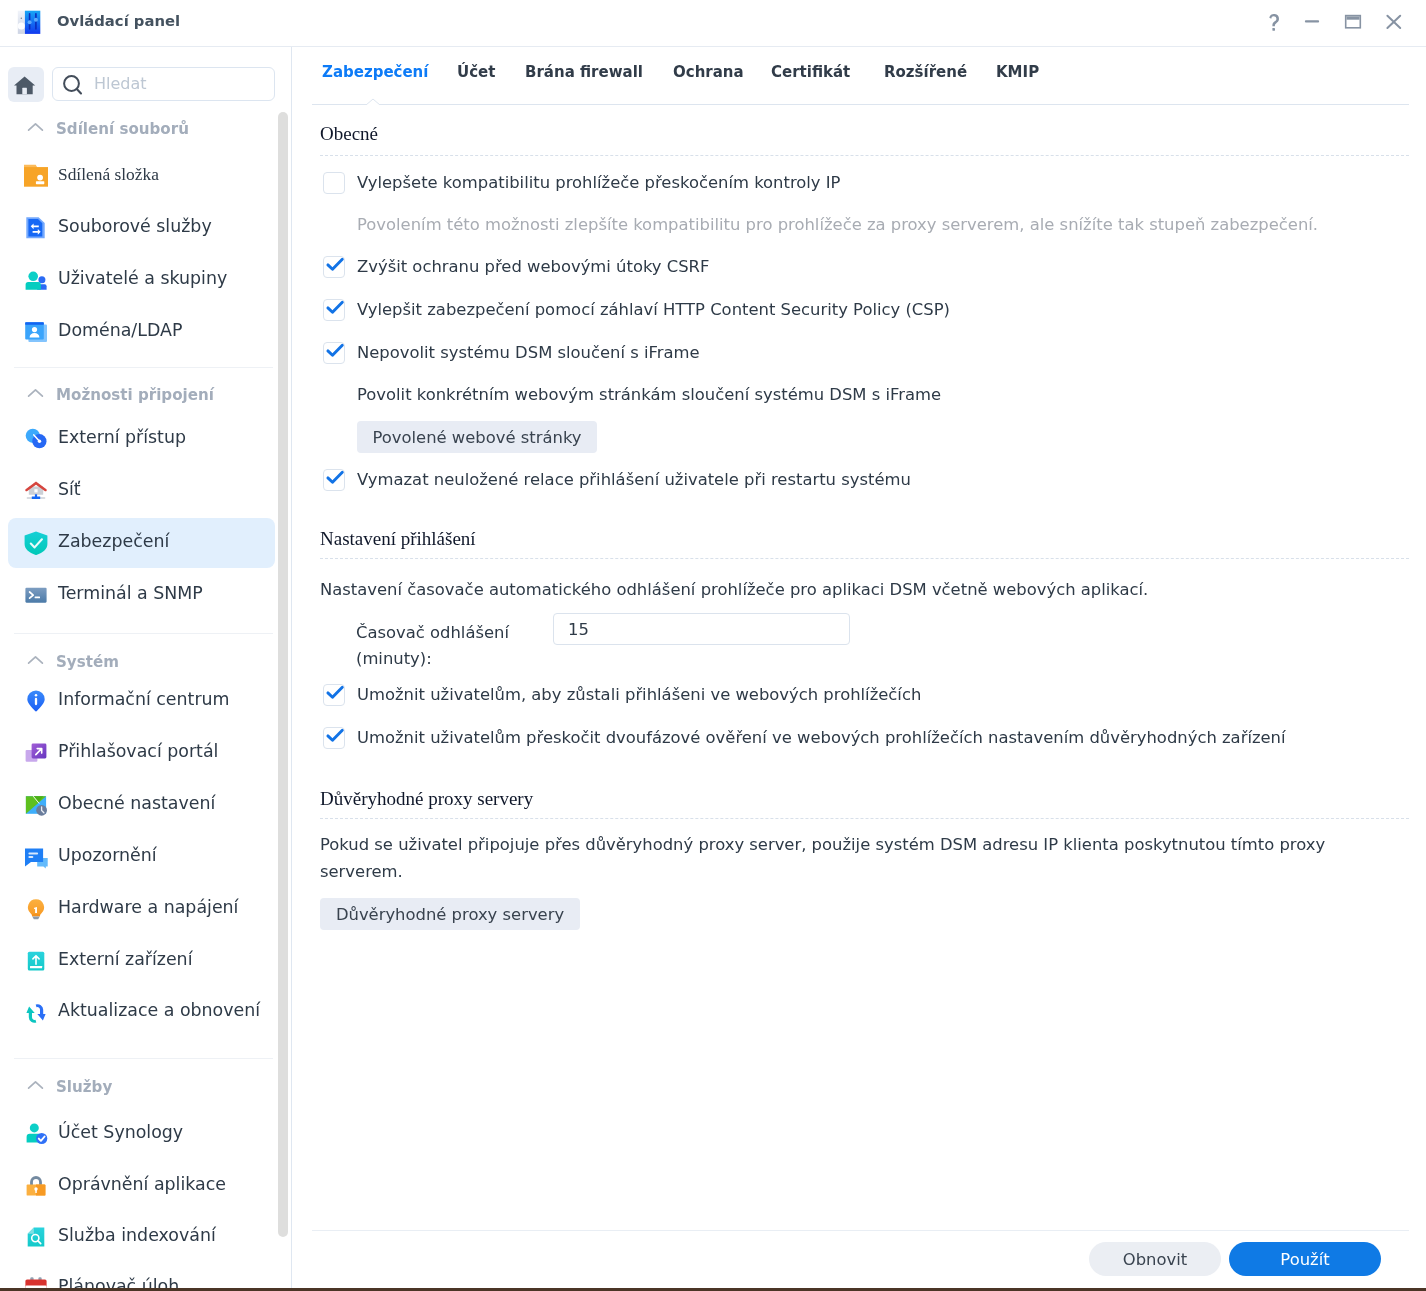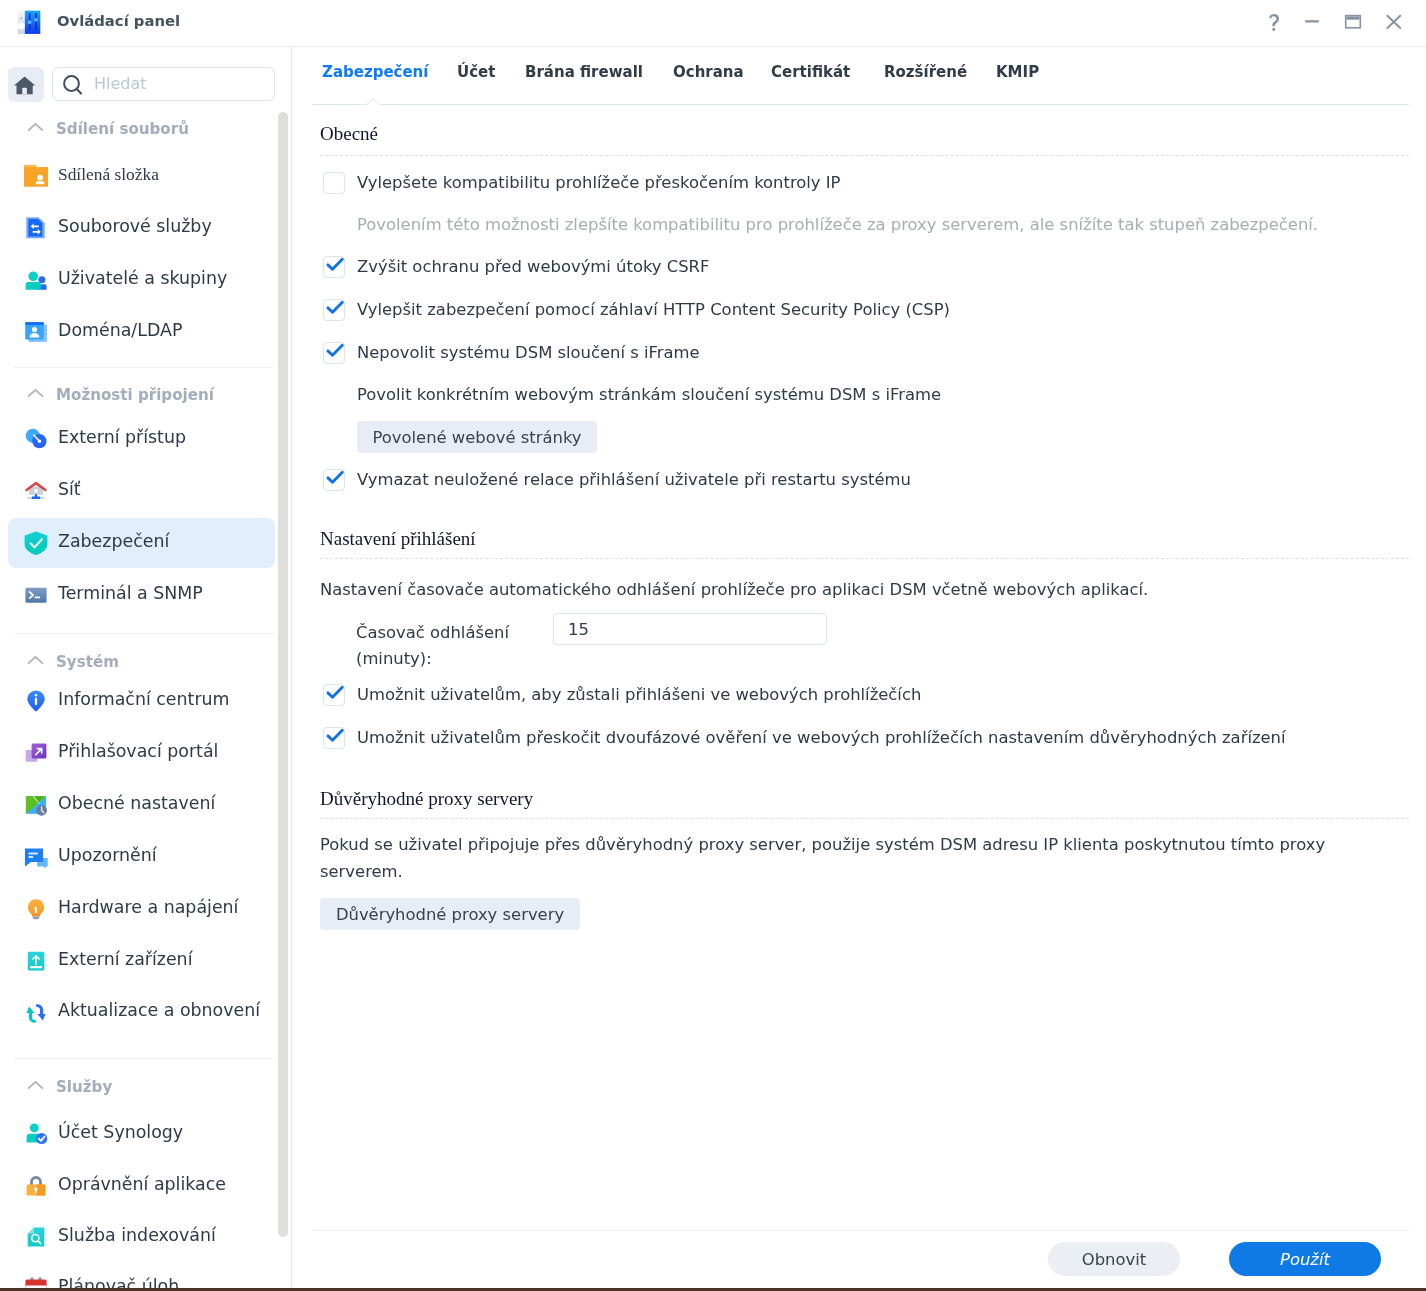--- a/index.html
+++ b/index.html
@@ -51,21 +51,21 @@
   .note{position:absolute;font-size:16.4px;color:#a8acb3;white-space:nowrap;}
   .ptext{position:absolute;font-size:16.4px;color:#2e3a47;}
   .gbtn{position:absolute;background:#e8ecf4;border-radius:4px;cursor:pointer;color:#39434f;font-size:16.4px;display:flex;align-items:center;justify-content:center;}
   .tinput{position:absolute;border:1px solid #dbe3ed;border-radius:4px;background:#fff;box-sizing:border-box;font-size:16.4px;color:#2e3a47;padding:0 14px;font-family:"DejaVu Sans",sans-serif;outline:none;}
 
   
   .footer{position:absolute;left:292px;top:1230px;width:1134px;height:58px;background:#fff;}
   .footer-rule{position:absolute;left:20px;top:0;width:1097px;height:1px;background:#e9eef4;}
   .fbtn{position:absolute;top:12px;height:34px;border-radius:17px;font-size:16.4px;display:flex;align-items:center;justify-content:center;cursor:pointer;}
   .fbtn.sec{background:#ebeef3;color:#39434f;}
-  .fbtn.pri{background:#0f7ae5;color:#fff;font-style:italic;}
+  .fbtn.pri{background:#0f7ae5;color:#fff;}
 </style>
 </head>
 <body>
 
 <div class="win">
 
   <div class="titlebar">
     <div class="app-icon">
       <svg width="30" height="27" viewBox="0 0 30 27">
         <defs>
@@ -361,39 +361,39 @@
         <div class="ptext" style="left:65px;top:280px">Povolit konkrétním webovým stránkám sloučení systému DSM s iFrame</div>
         <div class="gbtn" style="left:65px;top:316px;width:240px;height:32px">Povolené webové stránky</div>
         <div class="cb" style="left:31px;top:364px"><span class="bx"></span><span><svg width="22" height="22" viewBox="0 0 22 22">
               <path d="M3.9 10.9 L8.5 15.3 L18.3 5.2" stroke="#1273e6" stroke-width="2.9" fill="none" stroke-linecap="round" stroke-linejoin="round"></path>
             </svg></span></div>
         <div class="cbl" style="left:65px;top:365px">Vymazat neuložené relace přihlášení uživatele při restartu systému</div>
         <div class="sec-title" style="left:28px;top:423px">Nastavení přihlášení</div>
         <div class="sec-rule" style="left:28px;top:453px;width:1089px"></div>
         <div class="ptext" style="left:28px;top:475px">Nastavení časovače automatického odhlášení prohlížeče pro aplikaci DSM včetně webových aplikací.</div>
         <div class="ptext" style="left:64px;top:515px;line-height:26px"><span>Časovač odhlášení</span><br><span>(minuty):</span></div>
-        <input class="tinput" style="left: 261px; top: 508px; width: 274px; height: 32px;" value="15">
+        <input class="tinput" style="left: 261px; top: 508px; width: 297px; height: 32px;" value="15">
         <div class="cb" style="left:31px;top:579px"><span class="bx"></span><span><svg width="22" height="22" viewBox="0 0 22 22">
               <path d="M3.9 10.9 L8.5 15.3 L18.3 5.2" stroke="#1273e6" stroke-width="2.9" fill="none" stroke-linecap="round" stroke-linejoin="round"></path>
             </svg></span></div>
         <div class="cbl" style="left:65px;top:580px">Umožnit uživatelům, aby zůstali přihlášeni ve webových prohlížečích</div>
         <div class="cb" style="left:31px;top:622px"><span class="bx"></span><span><svg width="22" height="22" viewBox="0 0 22 22">
               <path d="M3.9 10.9 L8.5 15.3 L18.3 5.2" stroke="#1273e6" stroke-width="2.9" fill="none" stroke-linecap="round" stroke-linejoin="round"></path>
             </svg></span></div>
         <div class="cbl" style="left:65px;top:623px">Umožnit uživatelům přeskočit dvoufázové ověření ve webových prohlížečích nastavením důvěryhodných zařízení</div>
         <div class="sec-title" style="left:28px;top:683px">Důvěryhodné proxy servery</div>
         <div class="sec-rule" style="left:28px;top:713px;width:1089px"></div>
         <div class="ptext" style="left:28px;top:726px;line-height:27px;width:1016px"><span>Pokud se uživatel připojuje přes důvěryhodný proxy server, použije systém DSM adresu IP klienta poskytnutou tímto proxy</span> <span>serverem.</span></div>
         <div class="gbtn" style="left:28px;top:793px;width:260px;height:32px">Důvěryhodné proxy servery</div>
       </div>
   </div>
 
   <div class="footer">
     <div class="footer-rule"></div>
-    <div class="fbtn sec" style="left:756px;width:132px">Obnovit</div>
+    <div class="fbtn sec" style="left:797px;width:132px">Obnovit</div>
     <div class="fbtn pri" style="left:937px;width:152px">Použít</div>
   </div>
 
 </div>
 
 <svg width="0" height="0" style="position:absolute" aria-hidden="true">
     <defs>
   <linearGradient id="gTeal" x1="0" y1="0" x2="0" y2="1">
         <stop offset="0" stop-color="#15cfd6"></stop>
         <stop offset="1" stop-color="#00c9b7"></stop>

